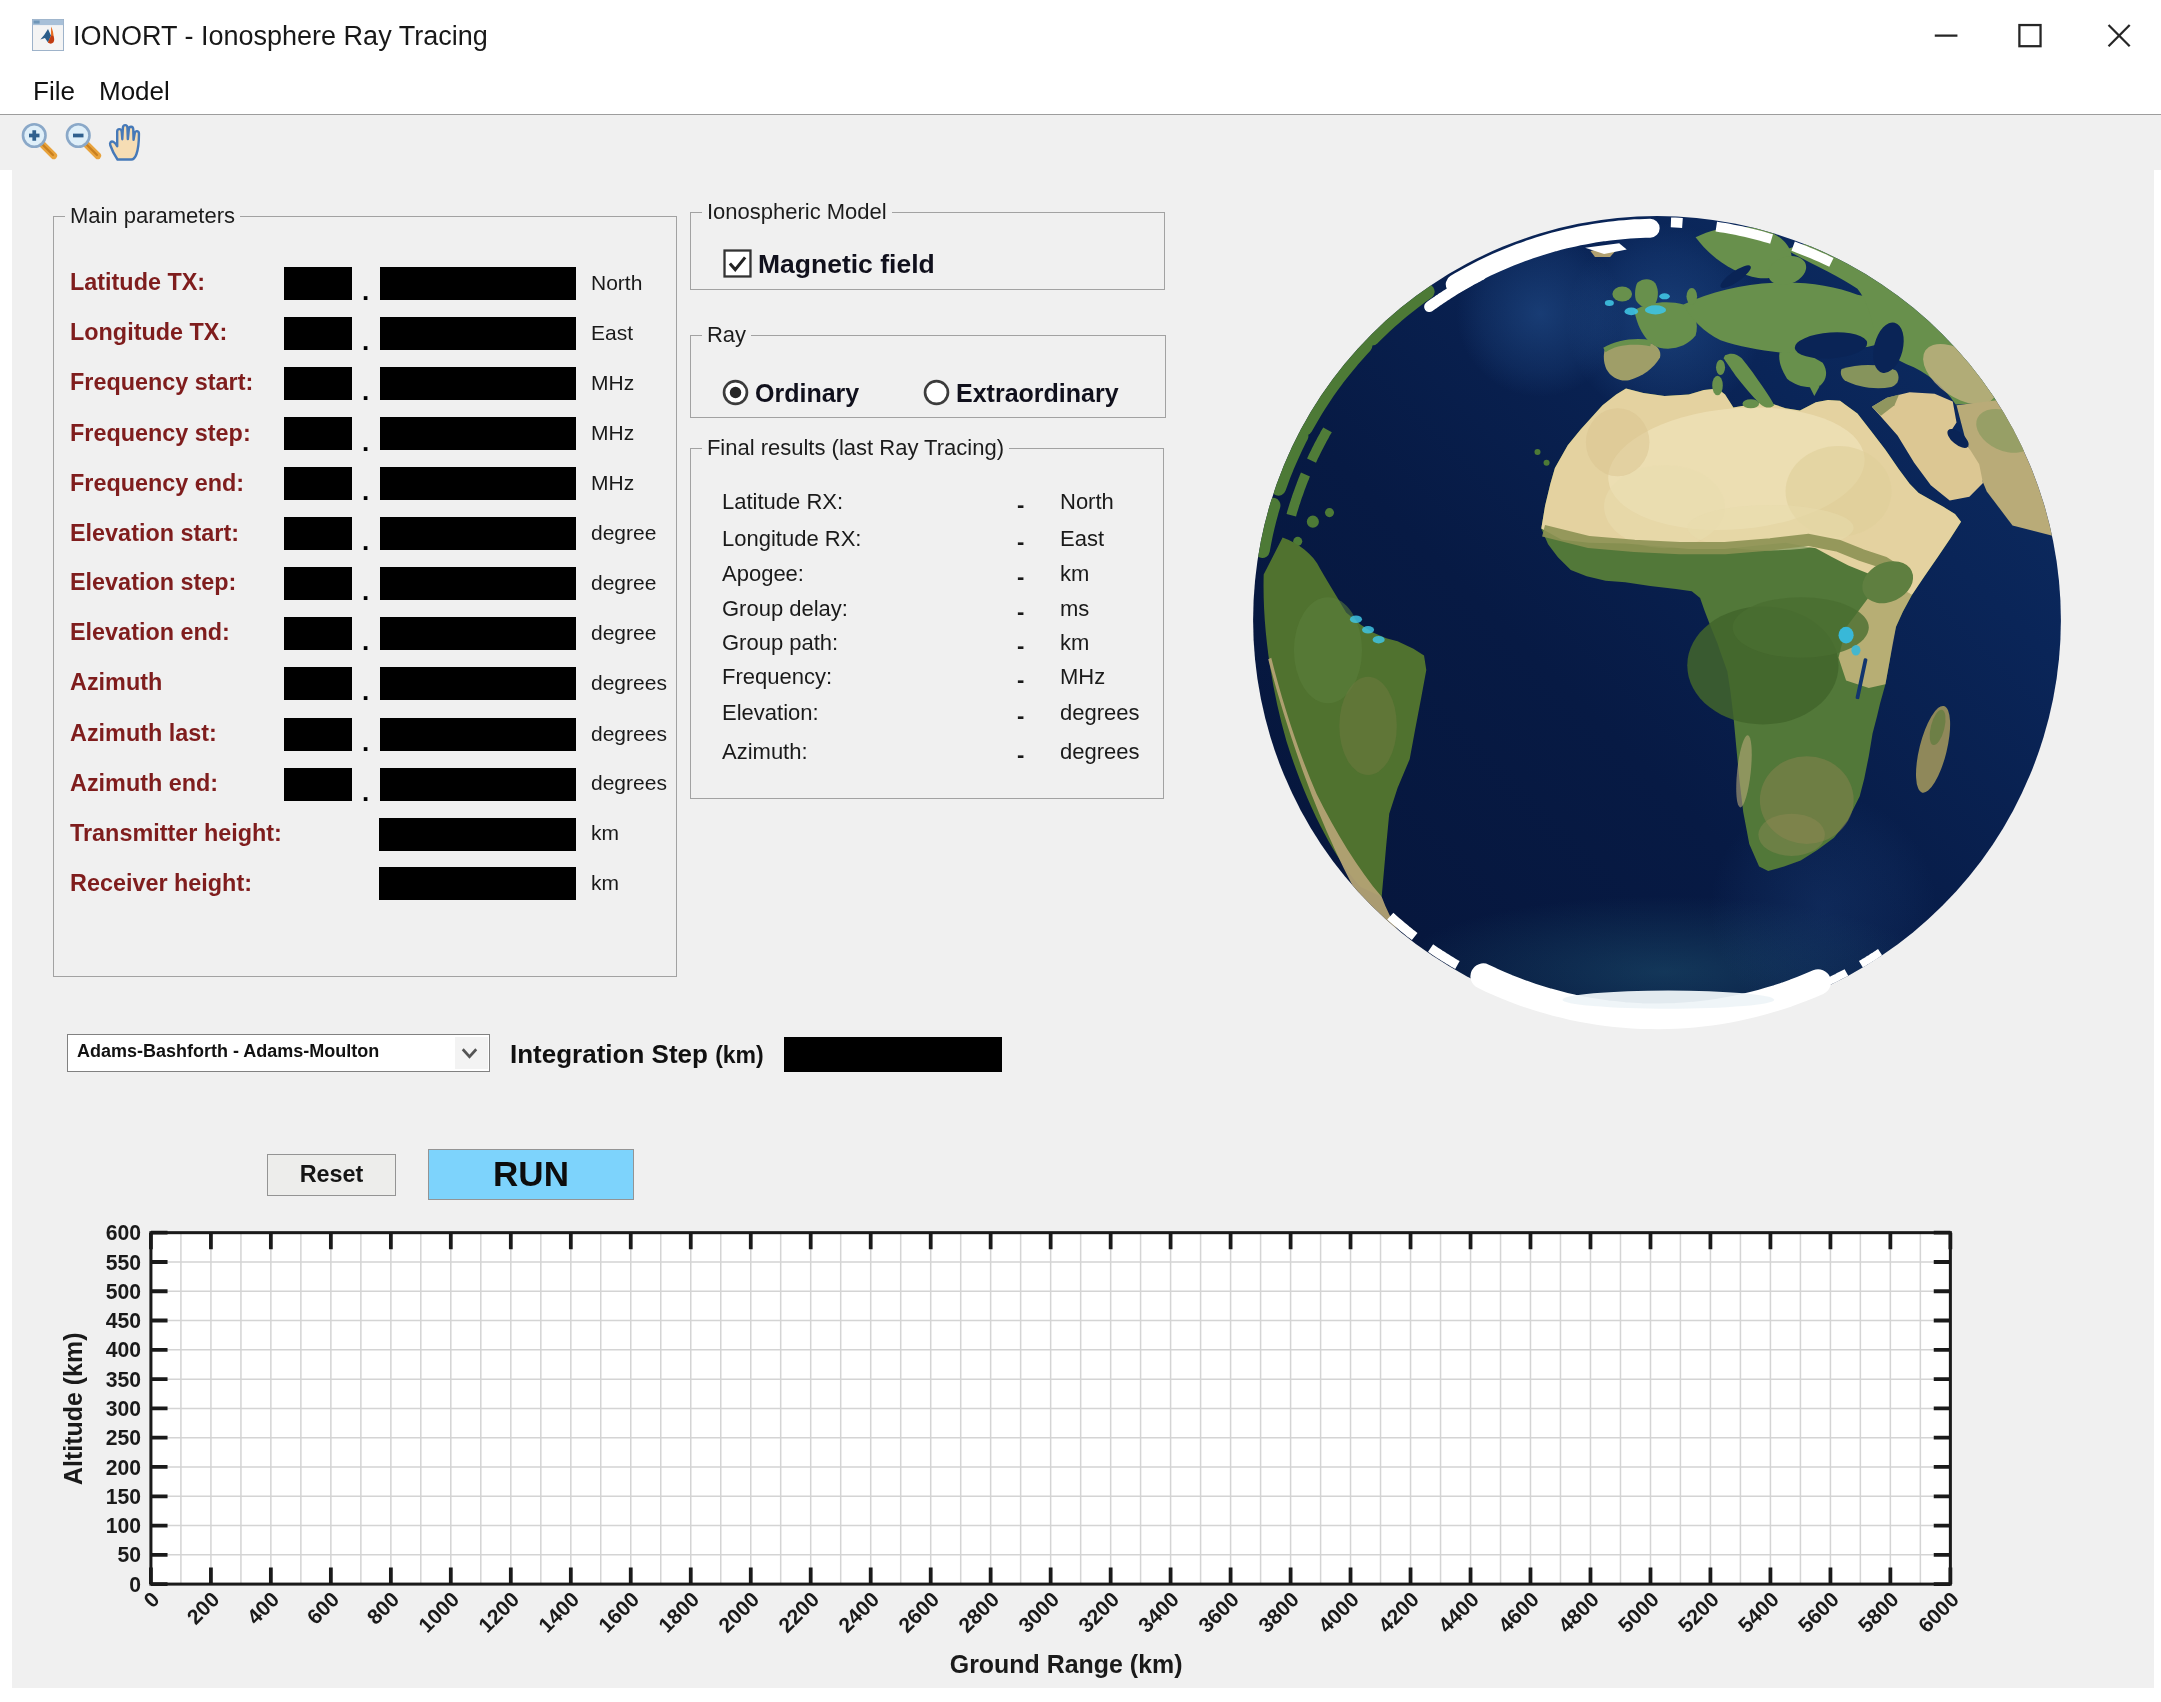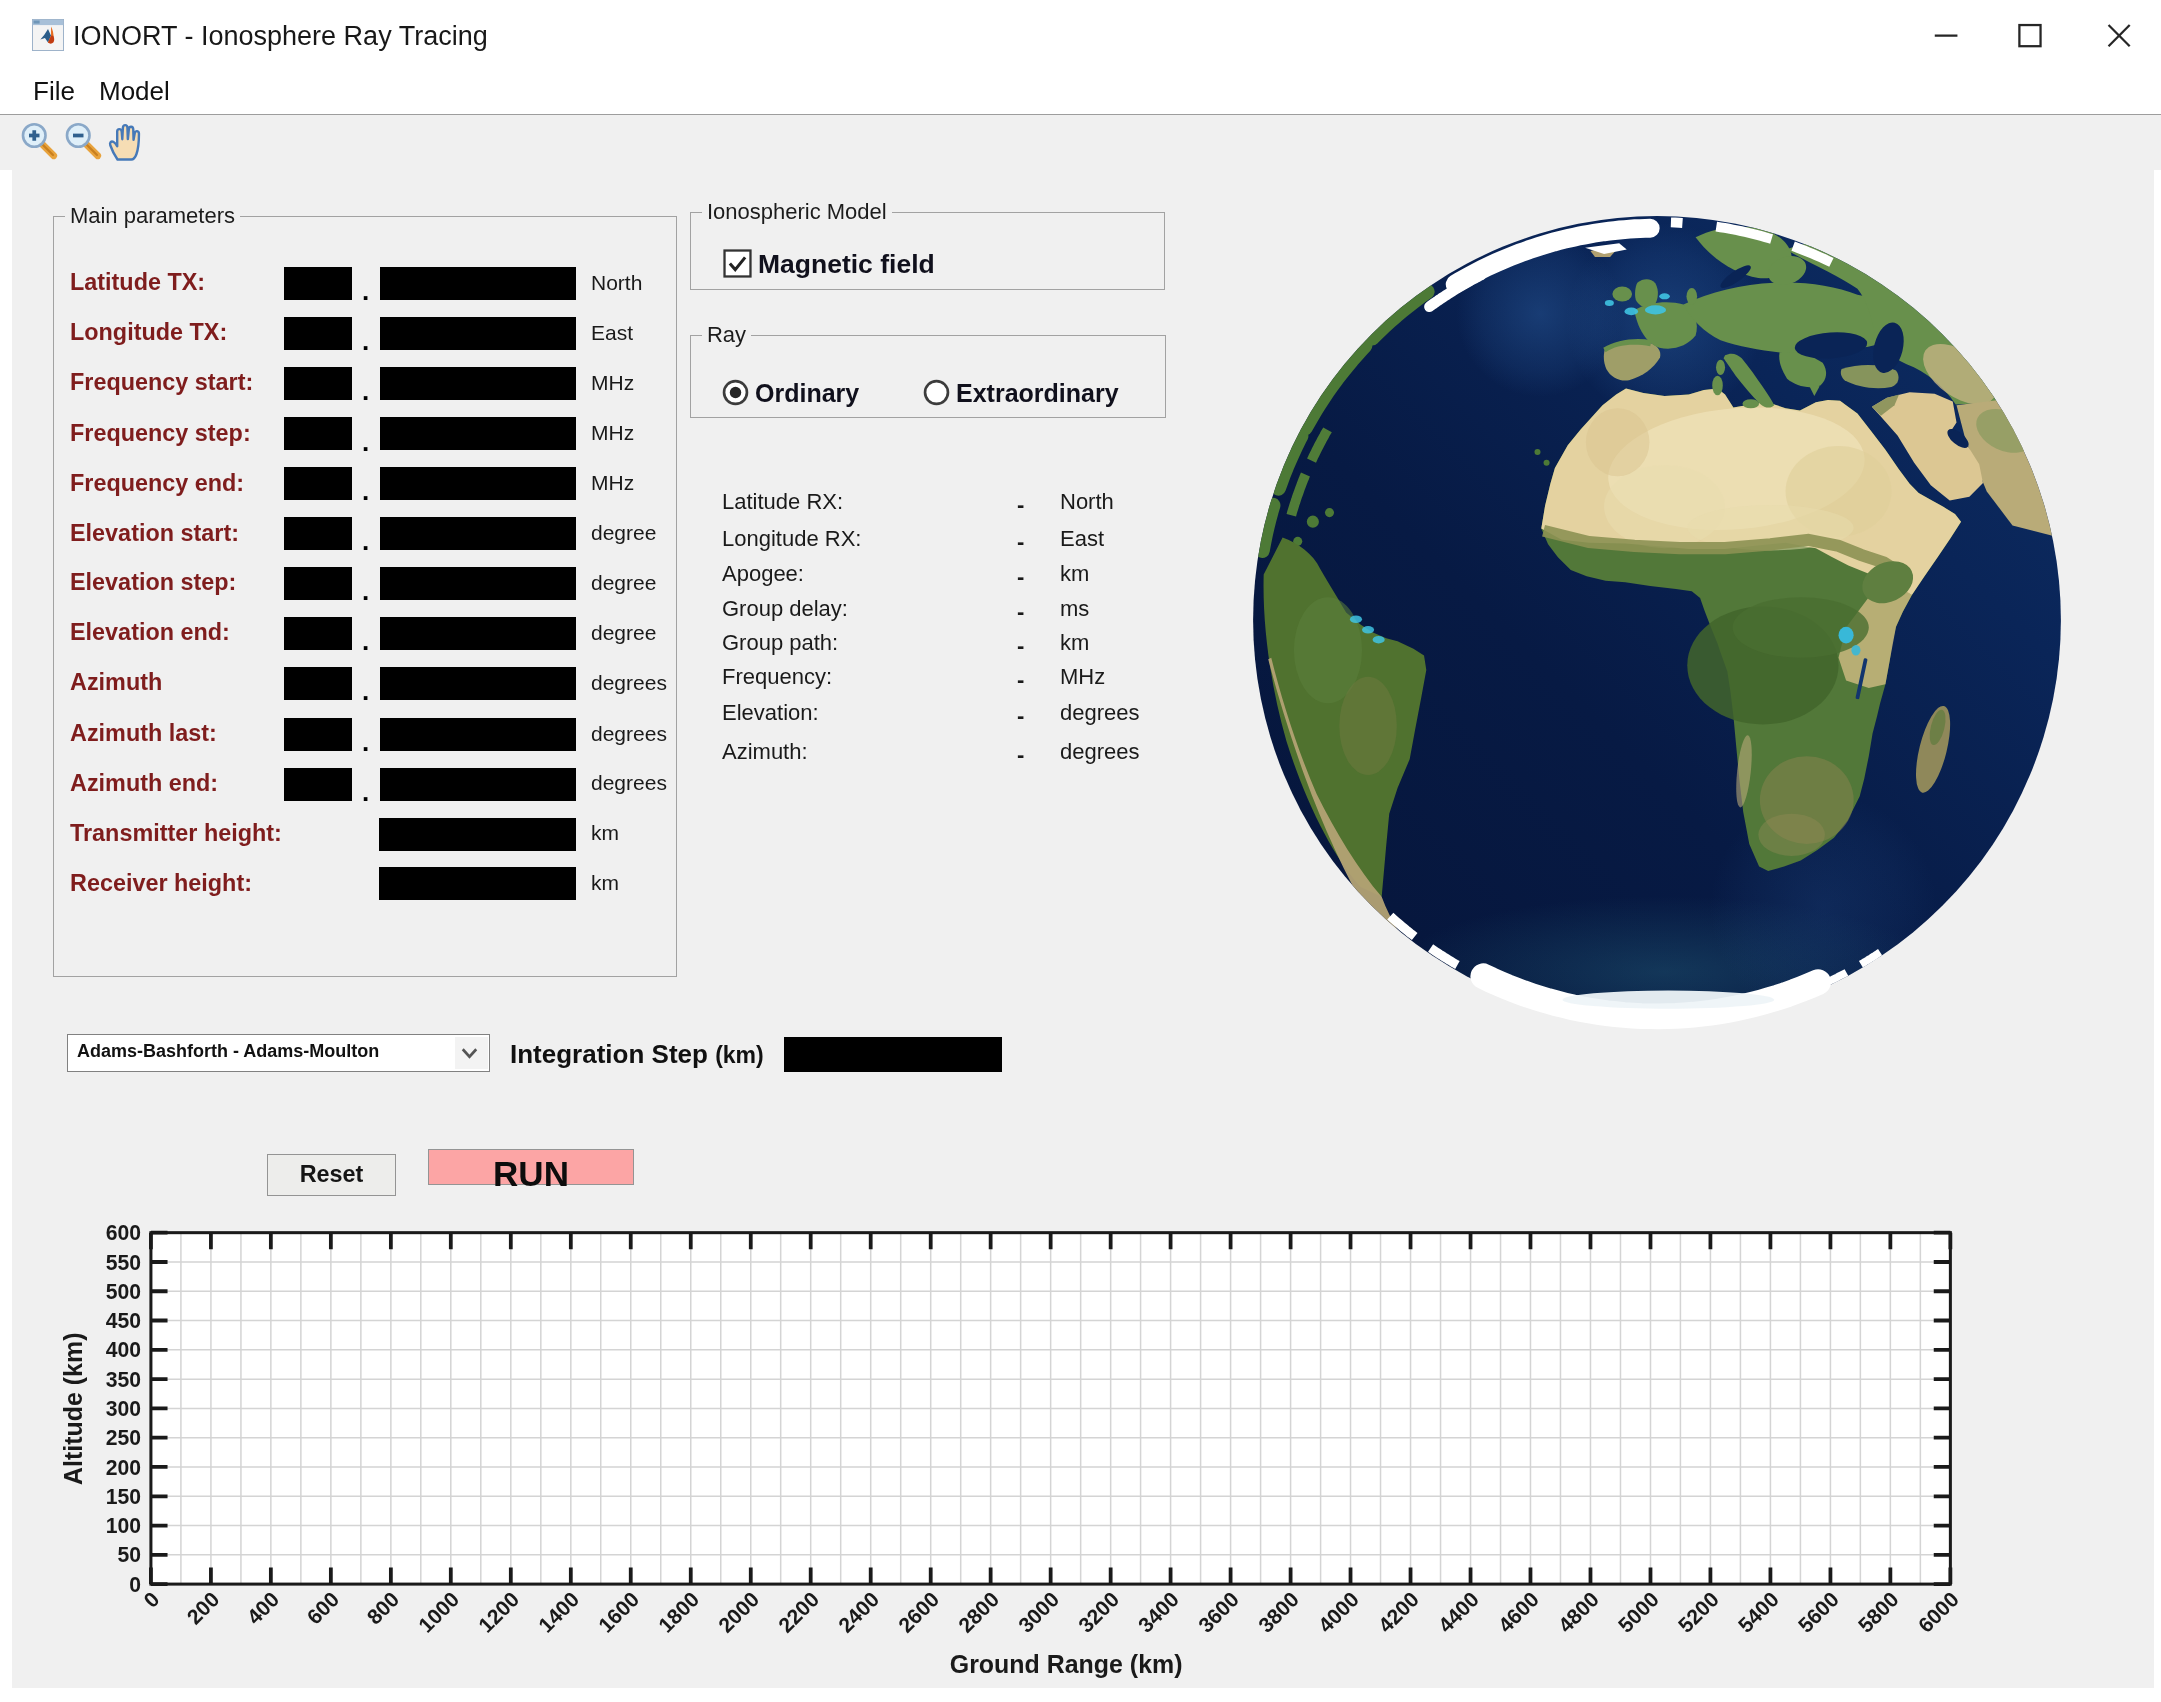--- a/index.html
+++ b/index.html
@@ -128,20 +128,23 @@
     </div>
 <svg class="abs" style="left:721px;top:378px" width="29" height="29" viewBox="0 0 38 38">
 <circle cx="19" cy="19" r="15" fill="#fff" stroke="#3c3c3c" stroke-width="3.5"></circle>
 <circle cx="19" cy="19" r="7.5" fill="#262626"></circle>
 </svg>
     <div class="abs" style="left:755px;top:379px;font-weight:bold;font-size:25px;color:#10101c;">Ordinary</div>
 <svg class="abs" style="left:922px;top:378px" width="29" height="29" viewBox="0 0 38 38">
 <circle cx="19" cy="19" r="15" fill="#fff" stroke="#3c3c3c" stroke-width="3.5"></circle>
 </svg>
     <div class="abs" style="left:956px;top:379px;font-weight:bold;font-size:25px;color:#10101c;">Extraordinary</div>
+<div class="panel" style="left:690px;top:448px;width:472px;height:349px;">
+      <span class="plabel">Final results (last Ray Tracing)</span>
+    </div>
 <div class="frow" style="left:722px;top:489px;">Latitude RX:</div>
 <div class="frow" style="left:1017px;top:492px;font-weight:bold;">-</div>
 <div class="frow" style="left:1060px;top:489px;">North</div>
 <div class="frow" style="left:722px;top:526px;">Longitude RX:</div>
 <div class="frow" style="left:1017px;top:529px;font-weight:bold;">-</div>
 <div class="frow" style="left:1060px;top:526px;">East</div>
 <div class="frow" style="left:722px;top:561px;">Apogee:</div>
 <div class="frow" style="left:1017px;top:564px;font-weight:bold;">-</div>
 <div class="frow" style="left:1060px;top:561px;">km</div>
 <div class="frow" style="left:722px;top:596px;">Group delay:</div>
@@ -162,21 +165,21 @@
 <div class="abs" style="left:67px;top:1034px;width:423px;height:38px;background:#fff;border:1.5px solid #818181;box-sizing:border-box;">
 <div style="position:absolute;left:9px;top:6px;font-size:18px;font-weight:bold;color:#111;">Adams-Bashforth - Adams-Moulton</div>
 <div style="position:absolute;right:1.5px;top:1.5px;width:33px;height:32px;background:#f3f3f3;"></div>
       <svg style="position:absolute;right:7.6px;top:9px" width="23" height="18" viewBox="0 0 30 24">
         <path d="M6 7 L15 17 L24 7" fill="none" stroke="#555" stroke-width="3.5"></path>
       </svg>
 </div>
     <div class="abs" style="left:510px;top:1039px;font-weight:bold;font-size:26px;color:#111;">Integration Step <span style="font-size:23px">(km)</span></div>
 <div class="bf" style="left:784px;top:1037px;width:218px;height:35px;"></div>
 <div class="abs" style="left:267px;top:1154px;width:129px;height:42px;background:#ededeb;border:1.5px solid #949494;box-sizing:border-box;text-align:center;"><span style="font-size:23.4px;font-weight:bold;color:#151515;line-height:39px;">Reset</span></div>
-<div class="abs" style="left:428px;top:1149px;width:206px;height:36px;background:#fca5a5;border:1.5px solid #949494;box-sizing:border-box;text-align:center;"><span style="font-size:35px;font-weight:bold;color:#0d0d0d;line-height:48px;">RUN</span></div>
+<div class="abs" style="left:428px;top:1149px;width:206px;height:51px;background:#7dd3fc;border:1.5px solid #949494;box-sizing:border-box;text-align:center;"><span style="font-size:35px;font-weight:bold;color:#0d0d0d;line-height:48px;">RUN</span></div>
 <svg class="abs" style="left:0;top:1210px" width="2161" height="492" viewBox="0 1600 2858 651">
       <rect x="199.0" y="1630.0" width="2381.0" height="465.0" fill="#fff"></rect>
       <path d="M238.7 1630.0 V2095.0 M278.4 1630.0 V2095.0 M318.1 1630.0 V2095.0 M357.7 1630.0 V2095.0 M397.4 1630.0 V2095.0 M437.1 1630.0 V2095.0 M476.8 1630.0 V2095.0 M516.5 1630.0 V2095.0 M556.1 1630.0 V2095.0 M595.8 1630.0 V2095.0 M635.5 1630.0 V2095.0 M675.2 1630.0 V2095.0 M714.9 1630.0 V2095.0 M754.6 1630.0 V2095.0 M794.2 1630.0 V2095.0 M833.9 1630.0 V2095.0 M873.6 1630.0 V2095.0 M913.3 1630.0 V2095.0 M953.0 1630.0 V2095.0 M992.7 1630.0 V2095.0 M1032.3 1630.0 V2095.0 M1072.0 1630.0 V2095.0 M1111.7 1630.0 V2095.0 M1151.4 1630.0 V2095.0 M1191.1 1630.0 V2095.0 M1230.8 1630.0 V2095.0 M1270.5 1630.0 V2095.0 M1310.1 1630.0 V2095.0 M1349.8 1630.0 V2095.0 M1389.5 1630.0 V2095.0 M1429.2 1630.0 V2095.0 M1468.9 1630.0 V2095.0 M1508.5 1630.0 V2095.0 M1548.2 1630.0 V2095.0 M1587.9 1630.0 V2095.0 M1627.6 1630.0 V2095.0 M1667.3 1630.0 V2095.0 M1707.0 1630.0 V2095.0 M1746.7 1630.0 V2095.0 M1786.3 1630.0 V2095.0 M1826.0 1630.0 V2095.0 M1865.7 1630.0 V2095.0 M1905.4 1630.0 V2095.0 M1945.1 1630.0 V2095.0 M1984.8 1630.0 V2095.0 M2024.4 1630.0 V2095.0 M2064.1 1630.0 V2095.0 M2103.8 1630.0 V2095.0 M2143.5 1630.0 V2095.0 M2183.2 1630.0 V2095.0 M2222.8 1630.0 V2095.0 M2262.5 1630.0 V2095.0 M2302.2 1630.0 V2095.0 M2341.9 1630.0 V2095.0 M2381.6 1630.0 V2095.0 M2421.3 1630.0 V2095.0 M2460.9 1630.0 V2095.0 M2500.6 1630.0 V2095.0 M2540.3 1630.0 V2095.0 M199.0 2056.2 H2580.0 M199.0 2017.5 H2580.0 M199.0 1978.8 H2580.0 M199.0 1940.0 H2580.0 M199.0 1901.2 H2580.0 M199.0 1862.5 H2580.0 M199.0 1823.8 H2580.0 M199.0 1785.0 H2580.0 M199.0 1746.2 H2580.0 M199.0 1707.5 H2580.0 M199.0 1668.8 H2580.0" stroke="#d4d4d4" stroke-width="2" fill="none"></path>
       <path d="M199.0 1630.0 v22 M199.0 2095.0 v-22 M278.4 1630.0 v22 M278.4 2095.0 v-22 M357.7 1630.0 v22 M357.7 2095.0 v-22 M437.1 1630.0 v22 M437.1 2095.0 v-22 M516.5 1630.0 v22 M516.5 2095.0 v-22 M595.8 1630.0 v22 M595.8 2095.0 v-22 M675.2 1630.0 v22 M675.2 2095.0 v-22 M754.6 1630.0 v22 M754.6 2095.0 v-22 M833.9 1630.0 v22 M833.9 2095.0 v-22 M913.3 1630.0 v22 M913.3 2095.0 v-22 M992.7 1630.0 v22 M992.7 2095.0 v-22 M1072.0 1630.0 v22 M1072.0 2095.0 v-22 M1151.4 1630.0 v22 M1151.4 2095.0 v-22 M1230.8 1630.0 v22 M1230.8 2095.0 v-22 M1310.1 1630.0 v22 M1310.1 2095.0 v-22 M1389.5 1630.0 v22 M1389.5 2095.0 v-22 M1468.9 1630.0 v22 M1468.9 2095.0 v-22 M1548.2 1630.0 v22 M1548.2 2095.0 v-22 M1627.6 1630.0 v22 M1627.6 2095.0 v-22 M1707.0 1630.0 v22 M1707.0 2095.0 v-22 M1786.3 1630.0 v22 M1786.3 2095.0 v-22 M1865.7 1630.0 v22 M1865.7 2095.0 v-22 M1945.1 1630.0 v22 M1945.1 2095.0 v-22 M2024.4 1630.0 v22 M2024.4 2095.0 v-22 M2103.8 1630.0 v22 M2103.8 2095.0 v-22 M2183.2 1630.0 v22 M2183.2 2095.0 v-22 M2262.5 1630.0 v22 M2262.5 2095.0 v-22 M2341.9 1630.0 v22 M2341.9 2095.0 v-22 M2421.3 1630.0 v22 M2421.3 2095.0 v-22 M2500.6 1630.0 v22 M2500.6 2095.0 v-22 M2580.0 1630.0 v22 M2580.0 2095.0 v-22 M199.0 2095.0 h22 M2580.0 2095.0 h-22 M199.0 2056.2 h22 M2580.0 2056.2 h-22 M199.0 2017.5 h22 M2580.0 2017.5 h-22 M199.0 1978.8 h22 M2580.0 1978.8 h-22 M199.0 1940.0 h22 M2580.0 1940.0 h-22 M199.0 1901.2 h22 M2580.0 1901.2 h-22 M199.0 1862.5 h22 M2580.0 1862.5 h-22 M199.0 1823.8 h22 M2580.0 1823.8 h-22 M199.0 1785.0 h22 M2580.0 1785.0 h-22 M199.0 1746.2 h22 M2580.0 1746.2 h-22 M199.0 1707.5 h22 M2580.0 1707.5 h-22 M199.0 1668.8 h22 M2580.0 1668.8 h-22 M199.0 1630.0 h22 M2580.0 1630.0 h-22" stroke="#1a1a1a" stroke-width="5" fill="none"></path>
       <rect x="199.0" y="1630.0" width="2381.0" height="465.0" fill="none" stroke="#1a1a1a" stroke-width="4"></rect>
       <text x="186" y="2105.0" text-anchor="end" font-size="28" font-weight="bold" fill="#1a1a1a">0</text>
       <text x="186" y="2066.2" text-anchor="end" font-size="28" font-weight="bold" fill="#1a1a1a">50</text>
       <text x="186" y="2027.5" text-anchor="end" font-size="28" font-weight="bold" fill="#1a1a1a">100</text>
       <text x="186" y="1988.8" text-anchor="end" font-size="28" font-weight="bold" fill="#1a1a1a">150</text>
       <text x="186" y="1950.0" text-anchor="end" font-size="28" font-weight="bold" fill="#1a1a1a">200</text>

